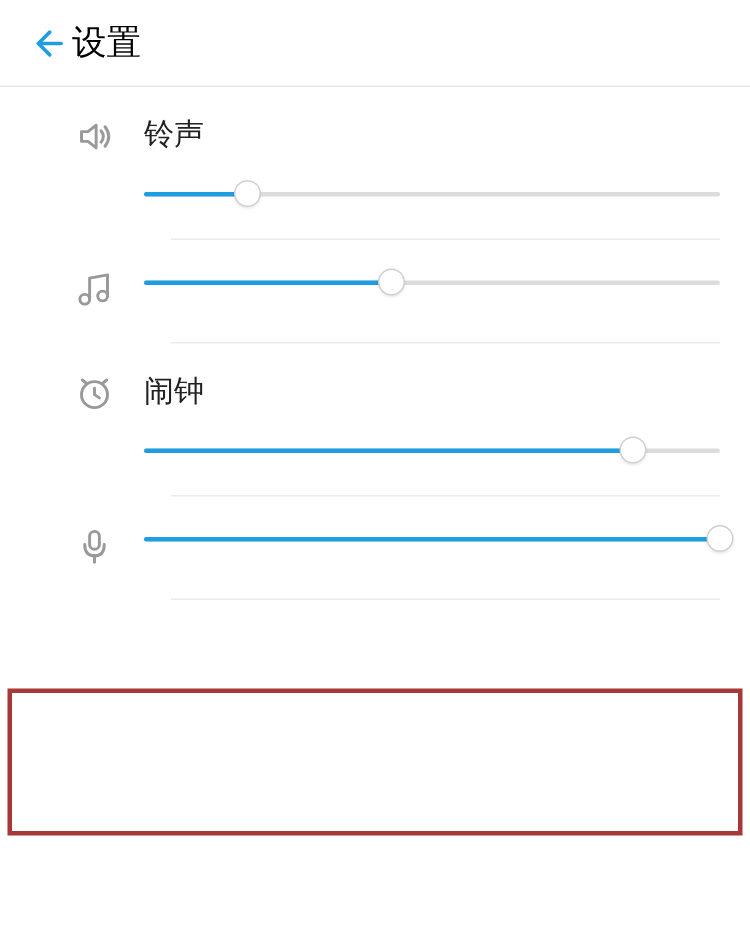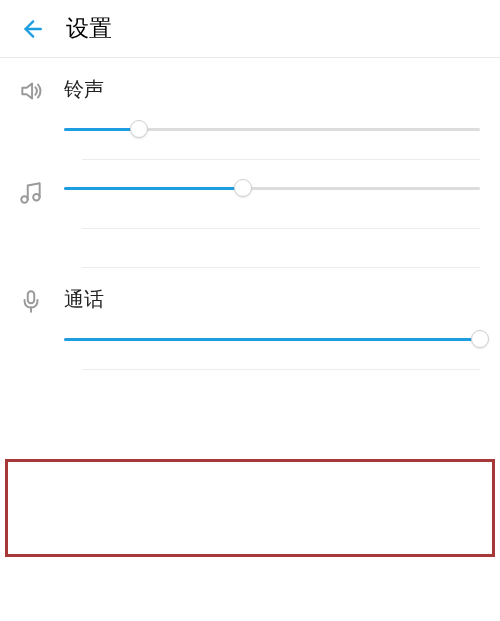--- a/index.html
+++ b/index.html
@@ -25,25 +25,26 @@
       width: 34px;
       height: 34px;
       display: flex;
       align-items: center;
       justify-content: center;
       cursor: pointer;
     }
     .title {
       font-size: 23px;
       color: #000;
-      margin-left: 18px;
+      margin-left: 0;
       font-weight: 400;
     }
     .content {
       padding: 0;
+      margin-left: 32px;
     }
     .volume-section {
       padding: 18px 20px 0 18px;
       position: relative;
     }
     .section-inner {
       display: flex;
       align-items: flex-start;
     }
     .icon-wrap {
@@ -158,34 +159,51 @@
           <div class="slider-track"></div>
           <div class="slider-fill" style="width: 43%;"></div>
           <div class="slider-thumb" style="left: 43%;"></div>
         </div>
       </div>
     </div>
     <div class="section-divider"></div>
   </div>
 
   <div class="volume-section">
+    <div class="section-inner">
+      <div class="icon-wrap">
+        <svg width="26" height="26" viewBox="0 0 24 24" fill="none" stroke="#999" stroke-width="1.8" stroke-linecap="round" stroke-linejoin="round">
+          <circle cx="12" cy="13" r="8"></circle>
+          <path d="M12 9 L12 13 L15 15"></path>
+          <path d="M4.5 4 L7 6"></path>
+          <path d="M19.5 4 L17 6"></path>
+        </svg>
+      </div>
+      <div class="label-slider">
+        <div class="label">闹钟</div>
+        <div class="slider-container">
+          <div class="slider-track"></div>
+          <div class="slider-fill" style="width: 85%;"></div>
+          <div class="slider-thumb" style="left: 85%;"></div>
+        </div>
+      </div>
+    </div>
     <div class="section-divider"></div>
   </div>
 
   <div class="volume-section">
     <div class="section-inner">
       <div class="icon-wrap">
         <svg width="26" height="26" viewBox="0 0 24 24" fill="none" stroke="#999" stroke-width="1.8" stroke-linecap="round" stroke-linejoin="round">
           <rect x="9" y="3" width="6" height="11" rx="3"></rect>
           <path d="M6 11 Q6 18 12 18 Q18 18 18 11"></path>
           <line x1="12" y1="18" x2="12" y2="22"></line>
         </svg>
       </div>
       <div class="label-slider">
-        <div class="label">通话</div>
         <div class="slider-container">
           <div class="slider-track"></div>
           <div class="slider-fill" style="width: 100%;"></div>
           <div class="slider-thumb" style="left: 100%;"></div>
         </div>
       </div>
     </div>
     <div class="section-divider"></div>
   </div>
 

